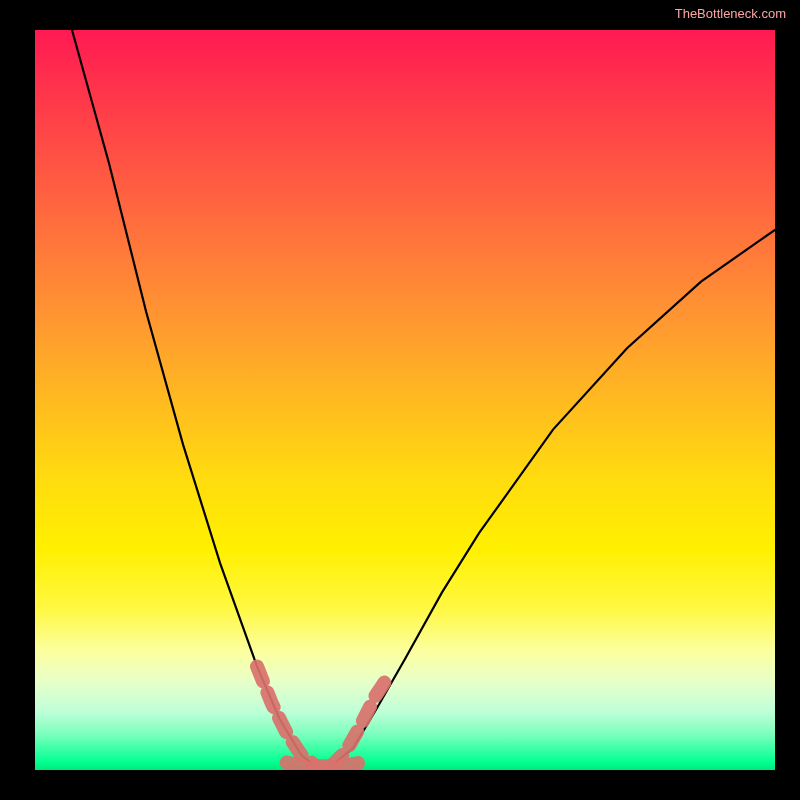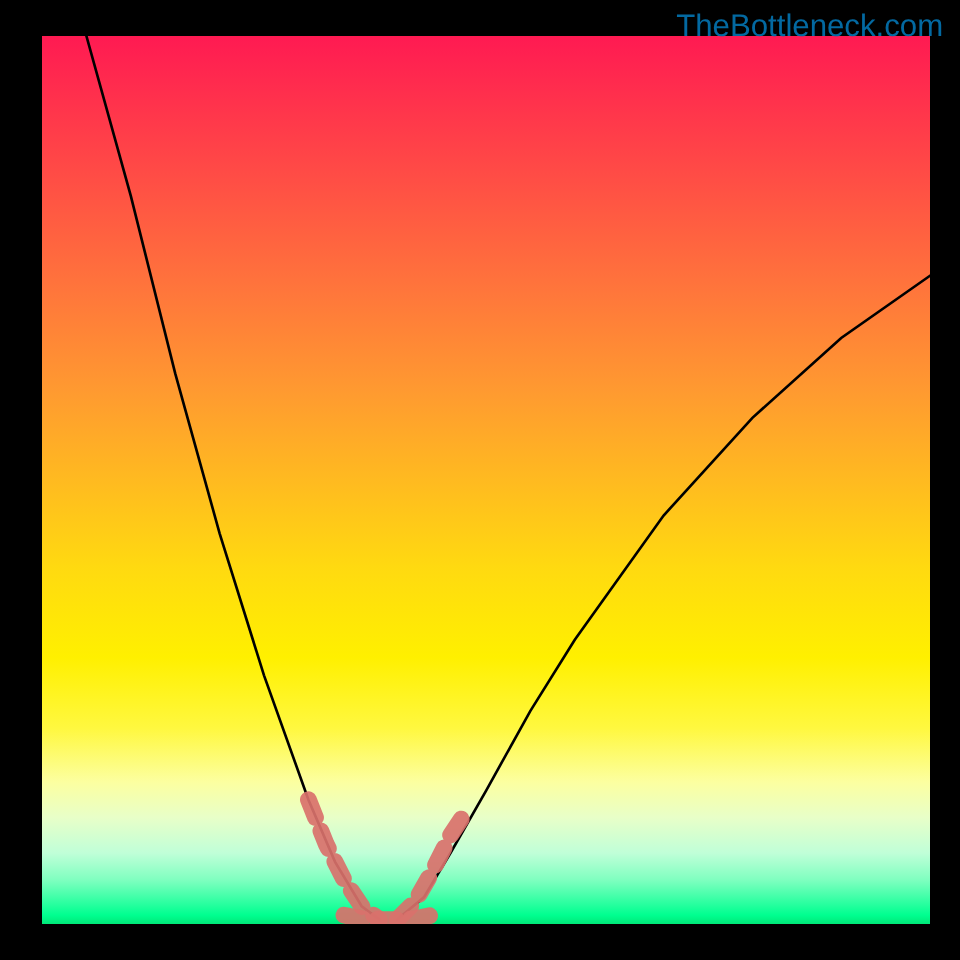--- a/index.html
+++ b/index.html
@@ -8,22 +8,22 @@
     height: 800px;
     background: #000;
     position: relative;
     font-family: Arial, sans-serif;
     overflow: hidden;
   }
   .watermark {
     position: absolute;
     top: 6px;
     right: 14px;
-    color: #0369a1;
-    font-size: 26px;
+    color: #fca5a5;
+    font-size: 13px;
     font-weight: 500;
     z-index: 10;
   }
   .plot-area {
     position: absolute;
     left: 35px;
     top: 30px;
     width: 740px;
     height: 740px;
     background: linear-gradient(to bottom,

